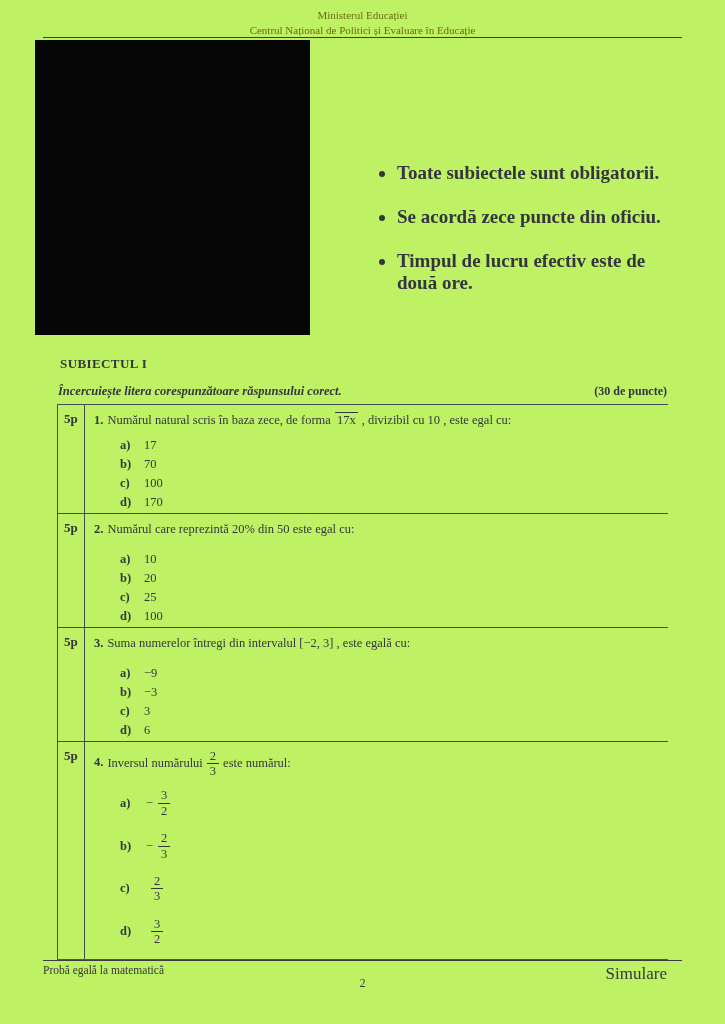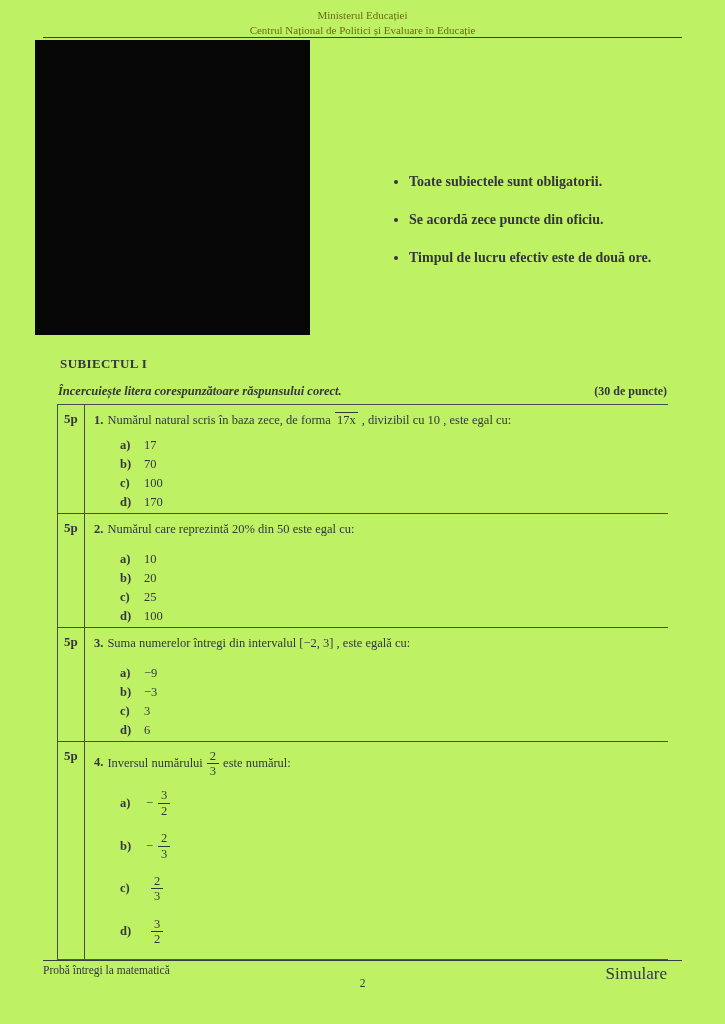--- a/index.html
+++ b/index.html
@@ -11,22 +11,22 @@
   * { box-sizing:border-box; }
 
   .doc-header { position:absolute; top:8px; left:0; right:0; text-align:center;
     color:#6e6a14; font-size:11px; line-height:1.4; }
   .header-rule { position:absolute; top:37px; left:43px; right:43px;
     border-top:1.5px solid #3c3c46; height:0; }
 
   .black-box { position:absolute; left:35px; top:40px; width:275px; height:295px;
     background:#060606; }
 
-  .bullets { position:absolute; left:377px; top:158px; width:300px; margin:16px;
-    padding:0 0 0 16px; list-style:disc; font-weight:bold; font-size:14px; }
+  .bullets { position:absolute; left:377px; top:158px; width:300px; margin:4px;
+    padding:0 0 0 16px; list-style:disc; font-weight:bold; font-size:19px; }
   .bullets li { margin-bottom:22px; }
 
   .section-title { position:absolute; left:60px; top:356px; font-weight:bold;
     font-size:13px; letter-spacing:0.4px; }
 
   .instruction-row { position:absolute; left:58px; right:58px; top:384px;
     display:flex; justify-content:space-between; align-items:baseline; }
   .instr { font-weight:bold; font-style:italic; font-size:12.5px; }
   .pts { font-weight:bold; font-size:12px; }
 
@@ -182,17 +182,17 @@
                 <span class="fden">2</span>
               </span>
           </div>
         </div>
       </div>
     </div>
 
   </div>
 
   <div class="footer-rule"></div>
-  <div class="footer-left">Probă întregi la matematică</div>
+  <div class="footer-left">Probă egală la matematică</div>
   <div class="footer-right">Simulare</div>
   <div class="footer-page">2</div>
 
 </div>
 
 </body></html>

